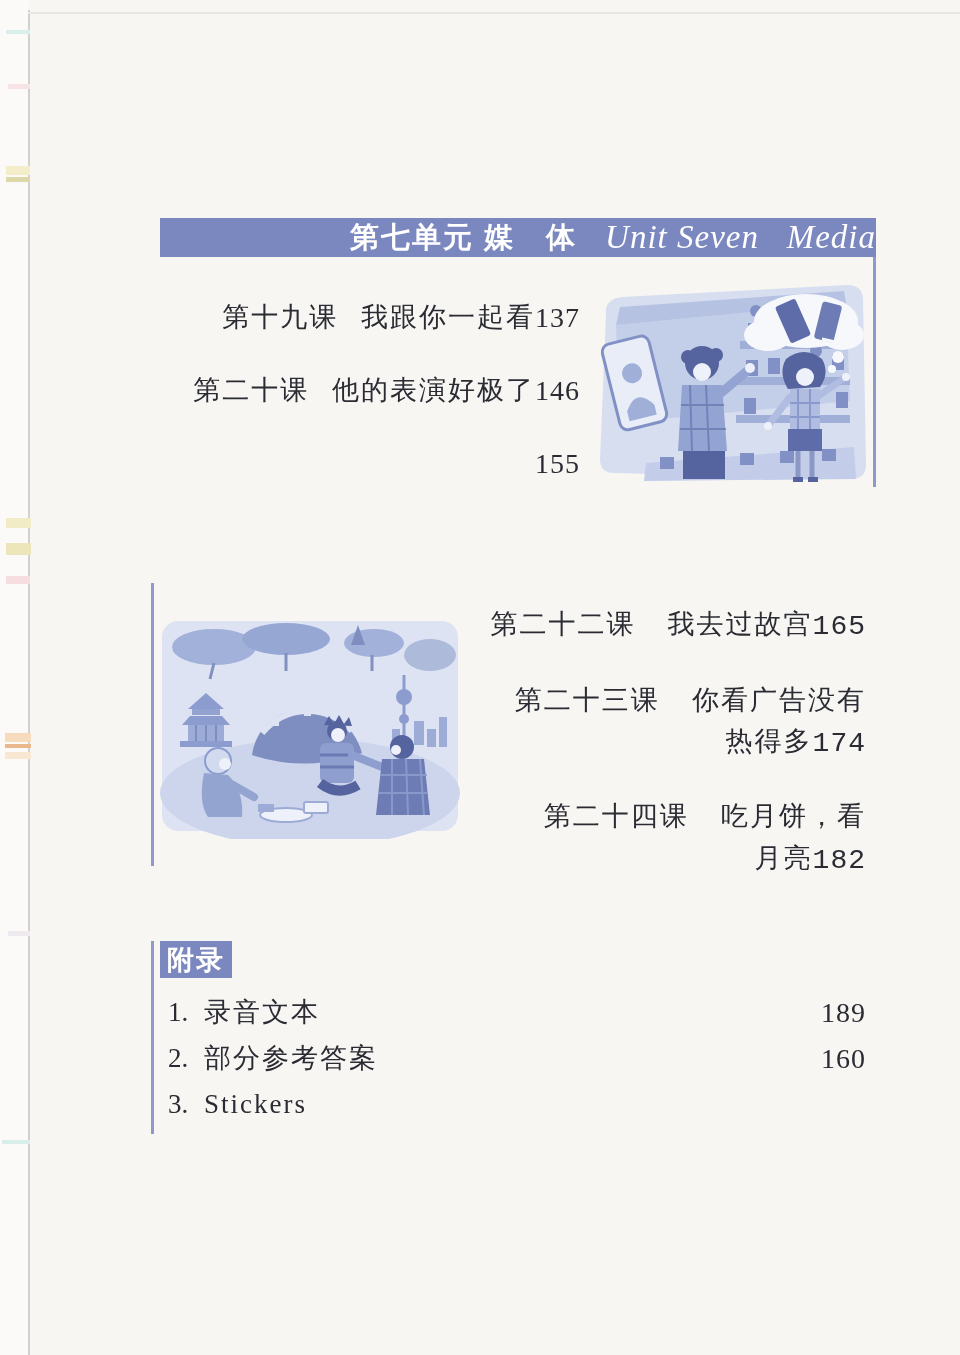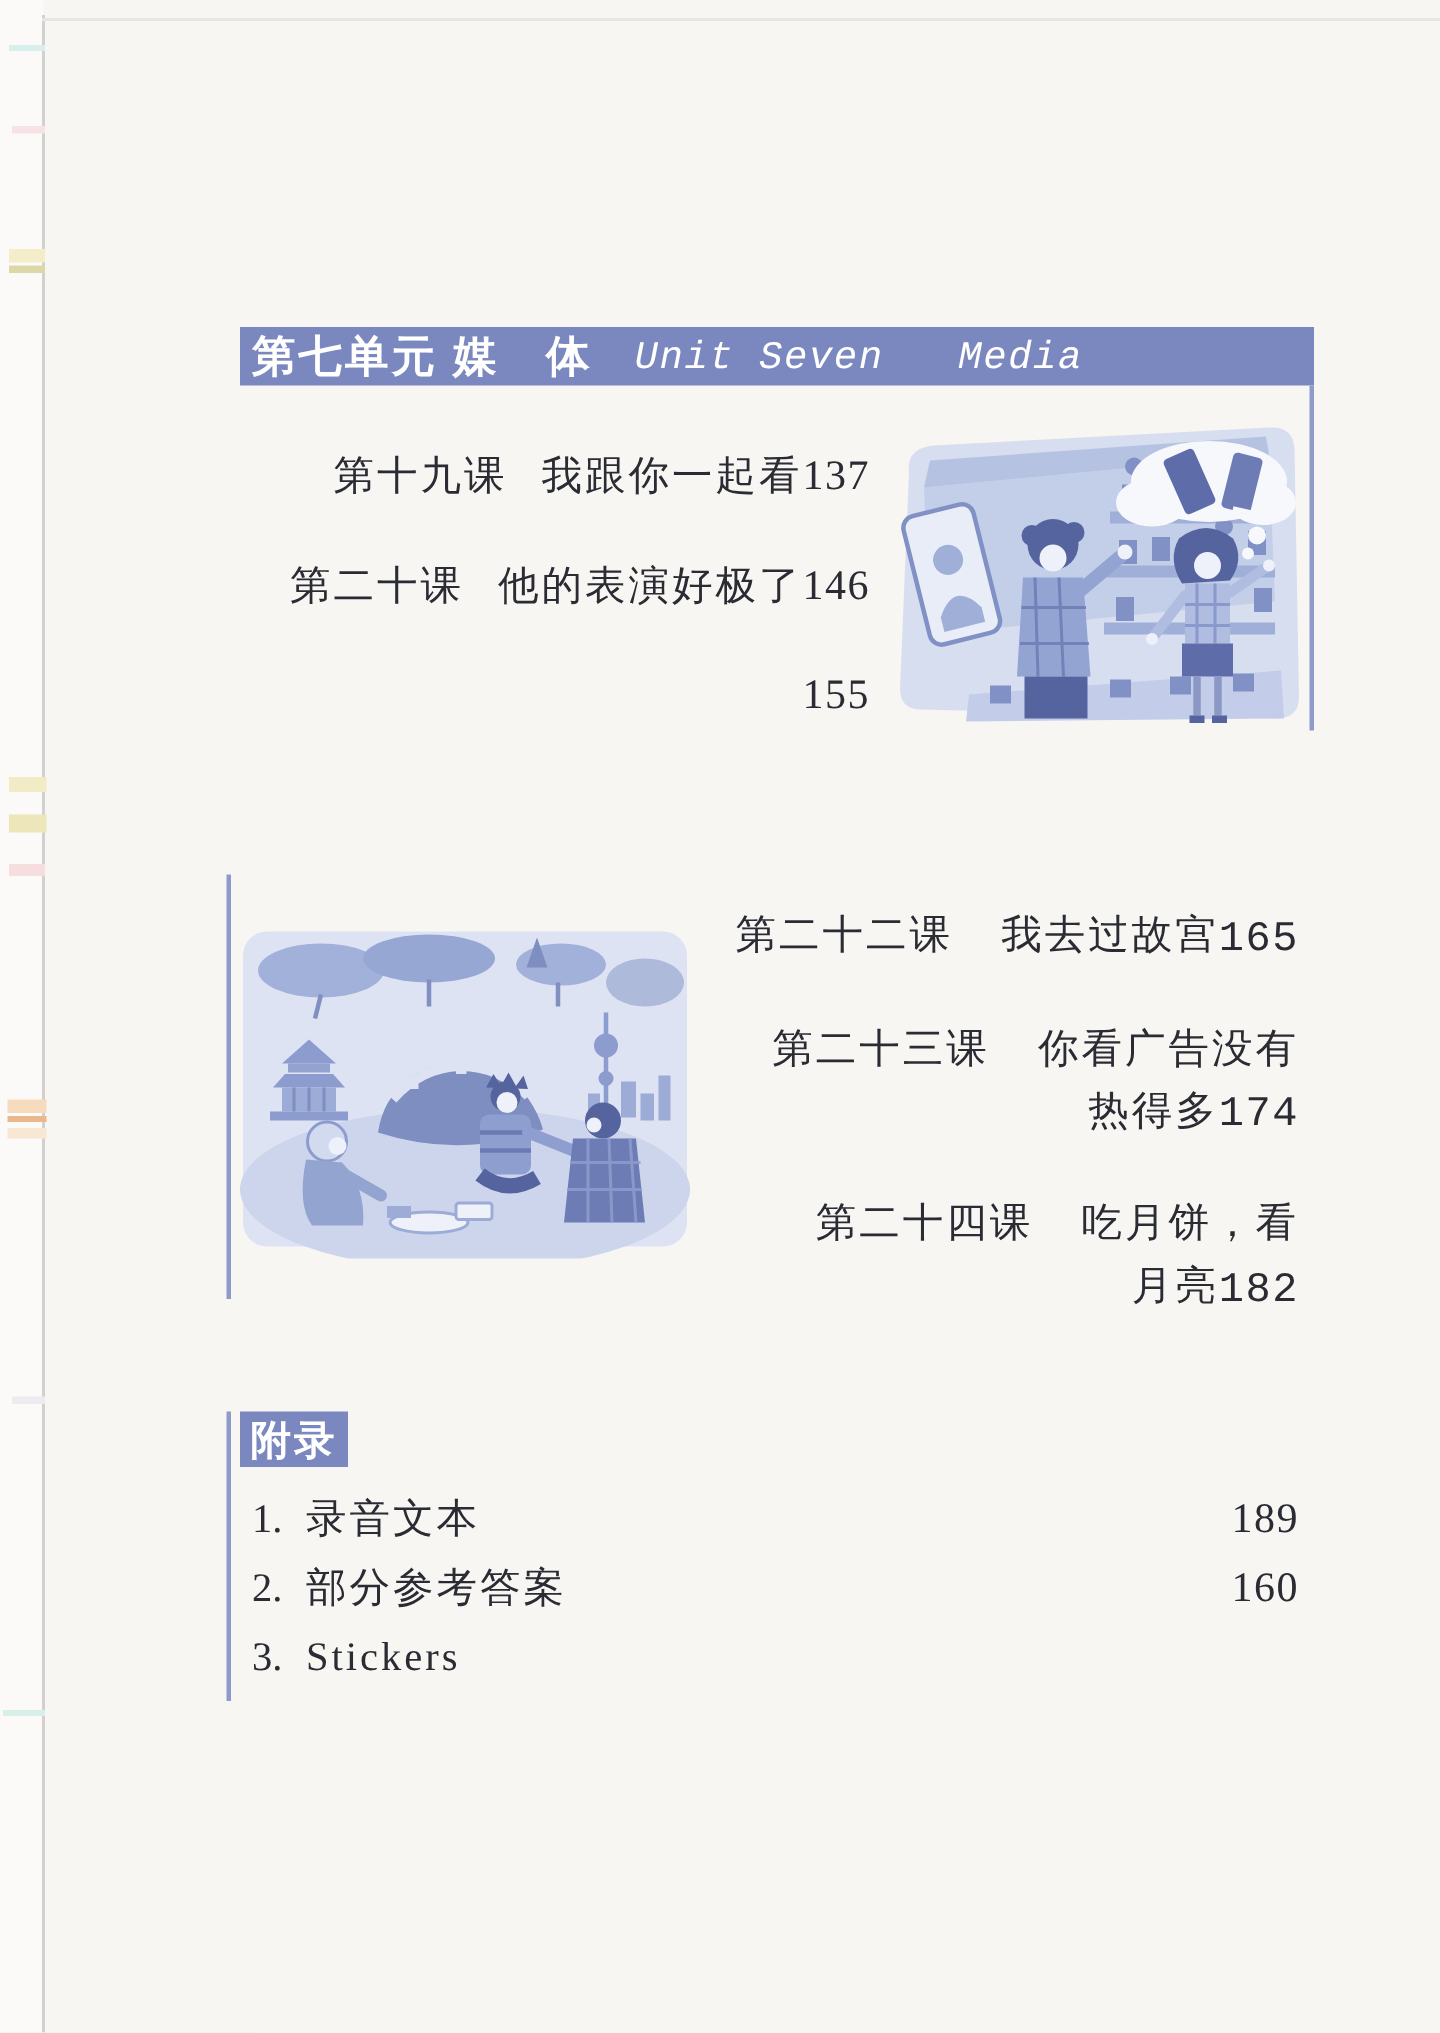--- a/index.html
+++ b/index.html
@@ -25,30 +25,30 @@
   .m8  { left:5px;  top:733px;  width:26px; height:9px;  background:#f6dcbd; }
   .m9  { left:5px;  top:744px;  width:26px; height:4px;  background:#eab88c; }
   .m10 { left:5px;  top:752px;  width:26px; height:7px;  background:#f8e8d3; }
   .m11 { left:8px;  top:931px;  width:22px; height:5px;  background:#efe9f0; }
   .m12 { left:2px;  top:1140px; width:28px; height:4px;  background:#d8efe9; }
   
   .bar {
     position:absolute; left:160px; width:716px; background:#7b87bf;
     color:#ffffff; display:flex; align-items:center;
   }
-  #unit7-bar { top:218px; height:39px; }
+  #unit7-bar { top:218px; height:39px;justify-content:flex-end; }
   #unit8-bar { top:545px; height:38px; }
   .bar-zh {
     font-family:"Liberation Sans","DejaVu Sans",sans-serif;
     font-weight:700; font-size:29px; letter-spacing:2px;
     margin-left:8px; white-space:pre;
   }
   .bar-en {
-    font-family:Liberation Mono, monospace;
-    font-style:italic; font-size:26px; letter-spacing:1px;
+    font-family:Liberation Serif, serif;
+    font-style:italic; font-size:33px; letter-spacing:1px;
     margin-left:28px; white-space:pre;
   }
   
   .rule { position:absolute; width:3px; background:#8e9ac9; }
   #unit7-rule { left:873px; top:257px; height:230px; }
   #unit8-rule { left:151px; top:583px; height:283px; }
   #appendix-rule { left:151px; top:941px; height:193px; }
   
   .lesson-row {
     position:absolute; display:flex; justify-content:flex-end;

